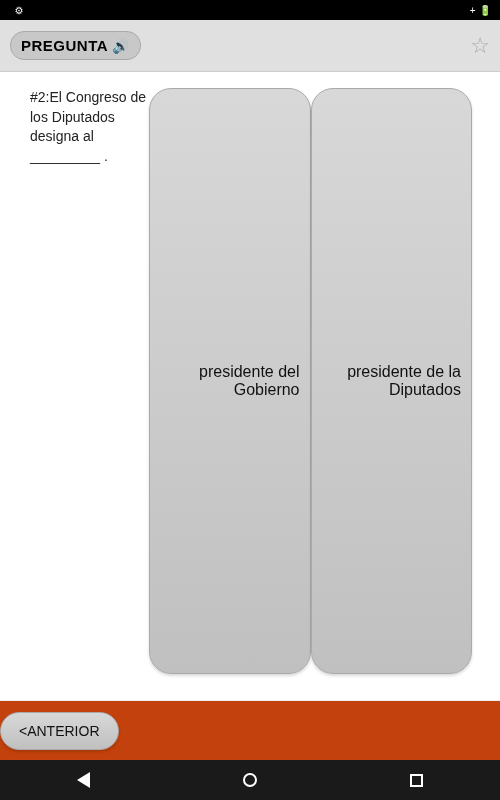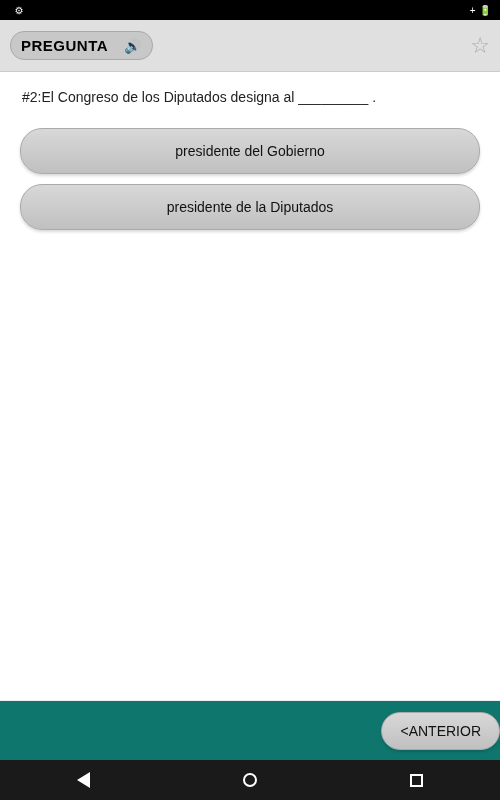--- a/index.html
+++ b/index.html
@@ -61,21 +61,21 @@
       border-bottom: 1px solid #cccccc;
     }
 
     .pregunta-badge {
       background: #c8c8c8;
       border: 1px solid #aaaaaa;
       border-radius: 14px;
       padding: 5px 10px;
       display: flex;
       align-items: center;
-      gap: 16px;
+      gap: 4px;
       justify-content: space-between;
     }
 
     .pregunta-label {
       font-size: 15px;
       font-weight: bold;
       color: #000000;
       letter-spacing: 0.5px;
     }
 
@@ -86,57 +86,57 @@
 
     .star-icon {
       font-size: 22px;
       color: #aaaaaa;
     }
 
     
     .main-content {
       flex: 1;
       background: #ffffff;
-      padding: 16px 20px;
-      display: flex;
-      flex-direction: column;
+      padding: 16px 28px;
+      display: flex;
+      flex-direction: row;
       gap: 0;
     }
 
     .question-text {
       font-size: 14px;
       color: #222222;
       margin-bottom: 20px;
       line-height: 1.4;
       padding: 0 2px;
     }
 
     .answer-button {
       display: block;
       width: 100%;
       padding: 14px 10px;
       margin-bottom: 10px;
       background: linear-gradient(to bottom, #d8d8d8, #c0c0c0);
       border: 1px solid #aaaaaa;
       border-radius: 22px;
-      font-size: 14px;
+      font-size: 16px;
       font-weight: normal;
       color: #111111;
-      text-align: center;
+      text-align: right;
       cursor: pointer;
       box-shadow: 0 2px 3px rgba(0,0,0,0.15);
     }
 
     
     .bottom-nav {
       height: 60px;
-      background: #0f766e;
-      display: flex;
-      align-items: center;
-      justify-content: flex-end;
+      background: #c2410c;
+      display: flex;
+      align-items: center;
+      justify-content: flex-start;
       gap: 8px;
       border-top: 1px solid #eeeeee;
       flex-shrink: 0;
     }
 
     .nav-button {
       padding: 10px 18px;
       background: linear-gradient(to bottom, #d8d8d8, #c0c0c0);
       border: 1px solid #aaaaaa;
       border-radius: 20px;

